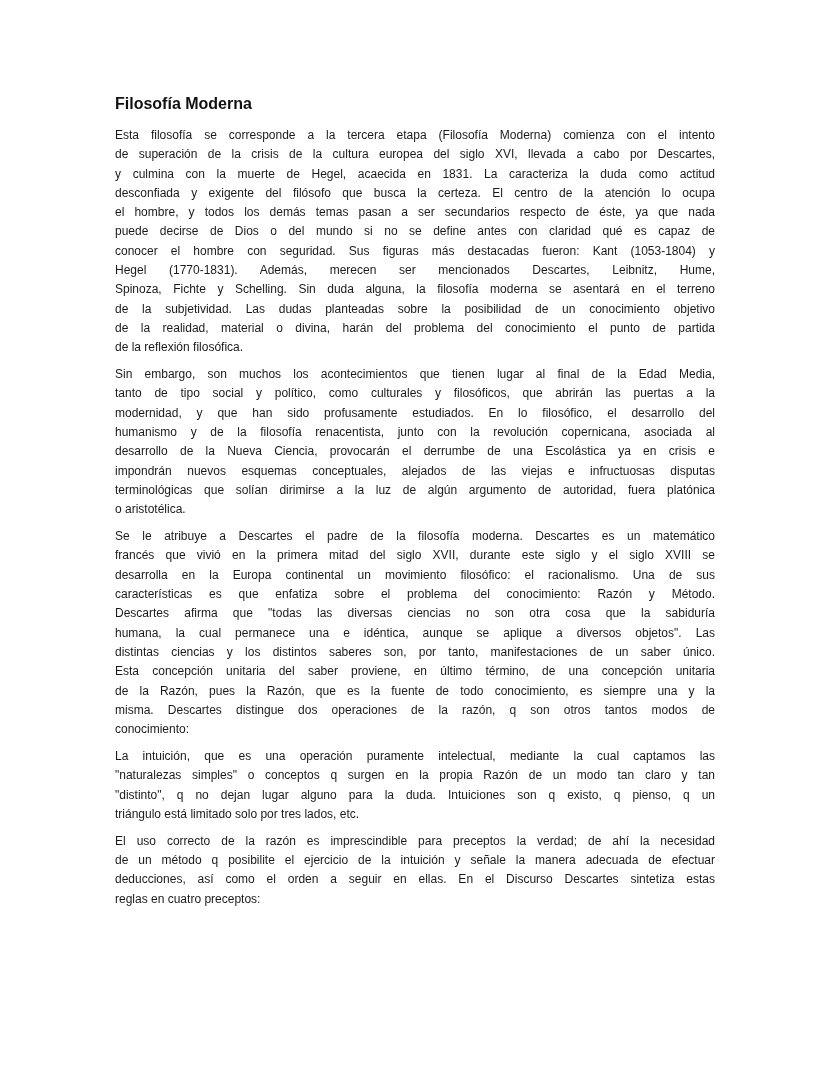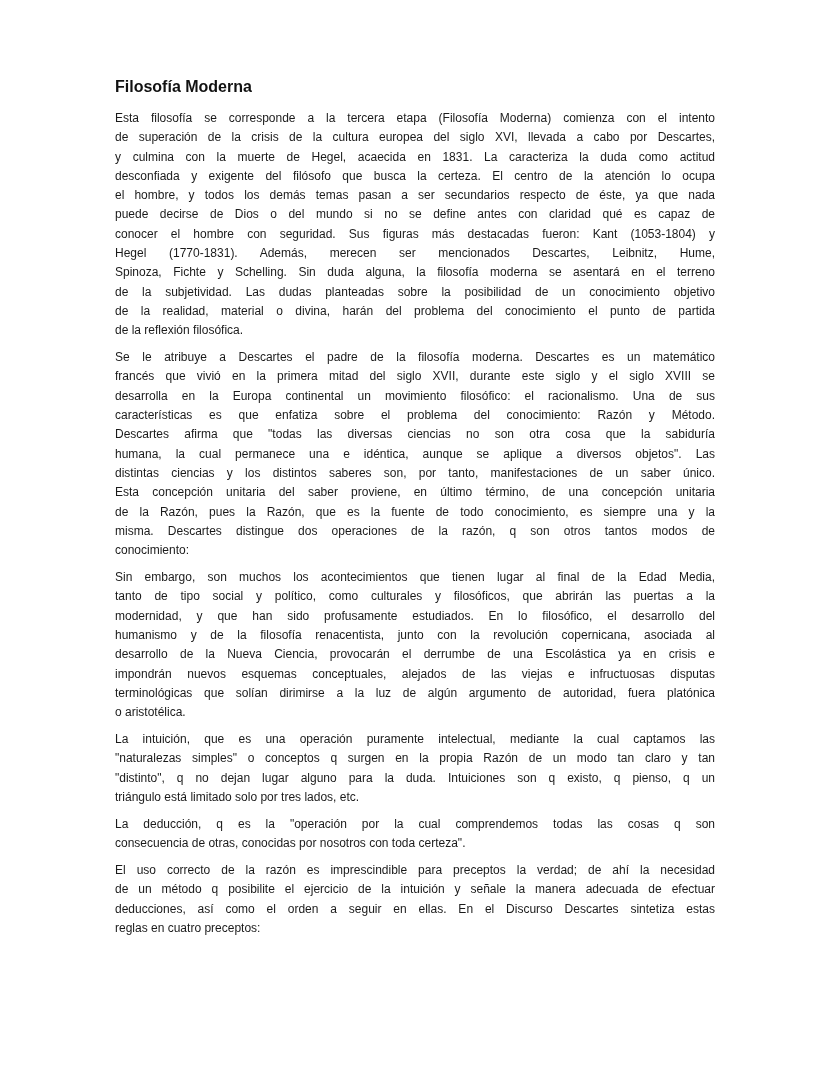--- a/index.html
+++ b/index.html
@@ -11,21 +11,21 @@
     width: 828px;
     height: 1071px;
     position: relative;
     overflow: hidden;
     font-family: "Liberation Sans", sans-serif;
     color: #1a1a1a;
   }
   .page {
     position: absolute;
     left: 115px;
-    top: 77px;
+    top: 94px;
     width: 600px;
   }
   .doc-title {
     font-family: "Liberation Sans", sans-serif;
     font-weight: bold;
     font-size: 16px;
     line-height: 20px;
     margin: 0 0 12px 0;
     color: #111111;
   }
@@ -61,55 +61,51 @@
     <span class="line">puede decirse de Dios o del mundo si no se define antes con claridad qué es capaz de</span>
     <span class="line">conocer el hombre con seguridad. Sus figuras más destacadas fueron: Kant (1053-1804) y</span>
     <span class="line">Hegel (1770-1831). Además, merecen ser mencionados Descartes, Leibnitz, Hume,</span>
     <span class="line">Spinoza, Fichte y Schelling. Sin duda alguna, la filosofía moderna se asentará en el terreno</span>
     <span class="line">de la subjetividad. Las dudas planteadas sobre la posibilidad de un conocimiento objetivo</span>
     <span class="line">de la realidad, material o divina, harán del problema del conocimiento el punto de partida</span>
     <span class="line last">de la reflexión filosófica.</span>
   </p>
 
   <p class="para">
+    <span class="line">Sin embargo, son muchos los acontecimientos que tienen lugar al final de la Edad Media,</span>
+    <span class="line">tanto de tipo social y político, como culturales y filosóficos, que abrirán las puertas a la</span>
+    <span class="line">modernidad, y que han sido profusamente estudiados. En lo filosófico, el desarrollo del</span>
+    <span class="line">humanismo y de la filosofía renacentista, junto con la revolución copernicana, asociada al</span>
+    <span class="line">desarrollo de la Nueva Ciencia, provocarán el derrumbe de una Escolástica ya en crisis e</span>
+    <span class="line">impondrán nuevos esquemas conceptuales, alejados de las viejas e infructuosas disputas</span>
+    <span class="line">terminológicas que solían dirimirse a la luz de algún argumento de autoridad, fuera platónica</span>
+    <span class="line last">o aristotélica.</span>
+  </p>
+
+  <p class="para">
     <span class="line">Se le atribuye a Descartes el padre de la filosofía moderna. Descartes es un matemático</span>
     <span class="line">francés que vivió en la primera mitad del siglo XVII, durante este siglo y el siglo XVIII se</span>
     <span class="line">desarrolla en la Europa continental un movimiento filosófico: el racionalismo. Una de sus</span>
     <span class="line">características es que enfatiza sobre el problema del conocimiento: Razón y Método.</span>
     <span class="line">Descartes afirma que "todas las diversas ciencias no son otra cosa que la sabiduría</span>
     <span class="line">humana, la cual permanece una e idéntica, aunque se aplique a diversos objetos". Las</span>
     <span class="line">distintas ciencias y los distintos saberes son, por tanto, manifestaciones de un saber único.</span>
     <span class="line">Esta concepción unitaria del saber proviene, en último término, de una concepción unitaria</span>
     <span class="line">de la Razón, pues la Razón, que es la fuente de todo conocimiento, es siempre una y la</span>
     <span class="line">misma. Descartes distingue dos operaciones de la razón, q son otros tantos modos de</span>
     <span class="line last">conocimiento:</span>
   </p>
 
   <p class="para">
-    <span class="line">Sin embargo, son muchos los acontecimientos que tienen lugar al final de la Edad Media,</span>
-    <span class="line">tanto de tipo social y político, como culturales y filosóficos, que abrirán las puertas a la</span>
-    <span class="line">modernidad, y que han sido profusamente estudiados. En lo filosófico, el desarrollo del</span>
-    <span class="line">humanismo y de la filosofía renacentista, junto con la revolución copernicana, asociada al</span>
-    <span class="line">desarrollo de la Nueva Ciencia, provocarán el derrumbe de una Escolástica ya en crisis e</span>
-    <span class="line">impondrán nuevos esquemas conceptuales, alejados de las viejas e infructuosas disputas</span>
-    <span class="line">terminológicas que solían dirimirse a la luz de algún argumento de autoridad, fuera platónica</span>
-    <span class="line last">o aristotélica.</span>
-  </p>
-
-  <p class="para">
     <span class="line">La intuición, que es una operación puramente intelectual, mediante la cual captamos las</span>
     <span class="line">"naturalezas simples" o conceptos q surgen en la propia Razón de un modo tan claro y tan</span>
     <span class="line">"distinto", q no dejan lugar alguno para la duda. Intuiciones son q existo, q pienso, q un</span>
     <span class="line last">triángulo está limitado solo por tres lados, etc.</span>
   </p>
 
-  <p class="para">
-    <span class="line">La deducción, q es la "operación por la cual comprendemos todas las cosas q son</span>
-    <span class="line last">consecuencia de otras, conocidas por nosotros con toda certeza".</span>
-  </p>
 
   <p class="para">
     <span class="line">El uso correcto de la razón es imprescindible para preceptos la verdad; de ahí la necesidad</span>
     <span class="line">de un método q posibilite el ejercicio de la intuición y señale la manera adecuada de efectuar</span>
     <span class="line">deducciones, así como el orden a seguir en ellas. En el Discurso Descartes sintetiza estas</span>
     <span class="line last">reglas en cuatro preceptos:</span>
   </p>
 </div>
 
 </body></html>

